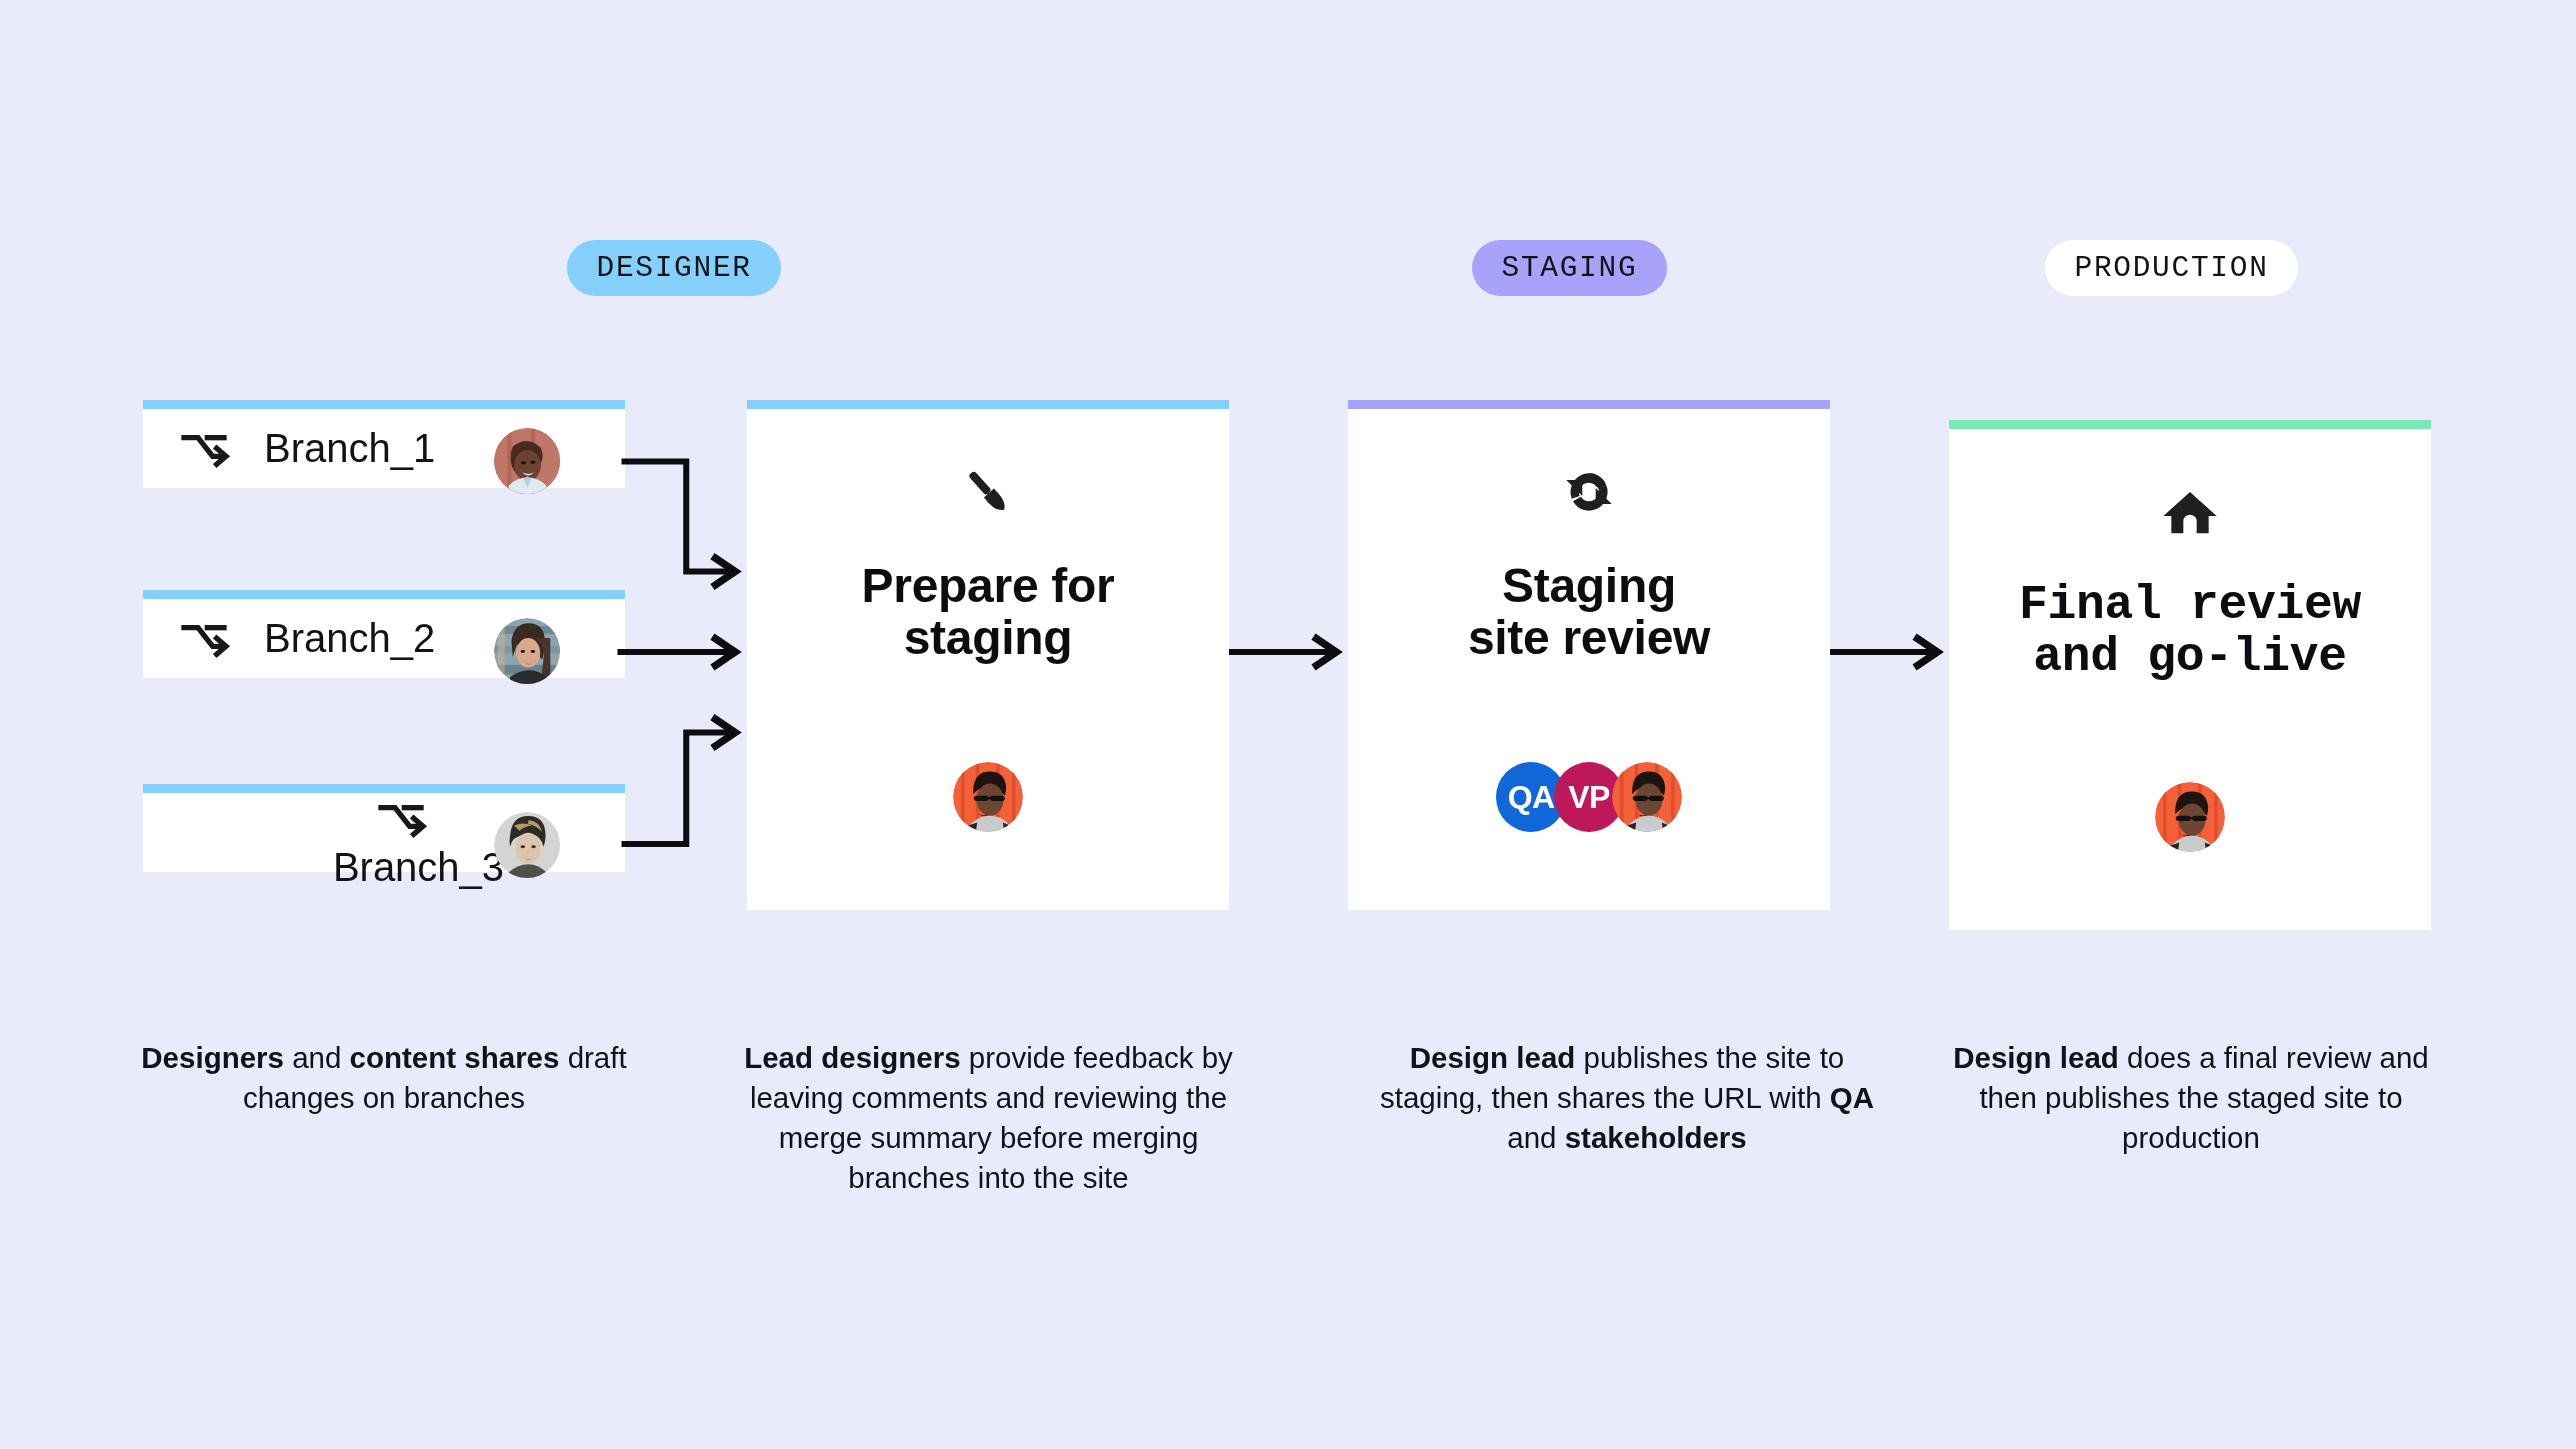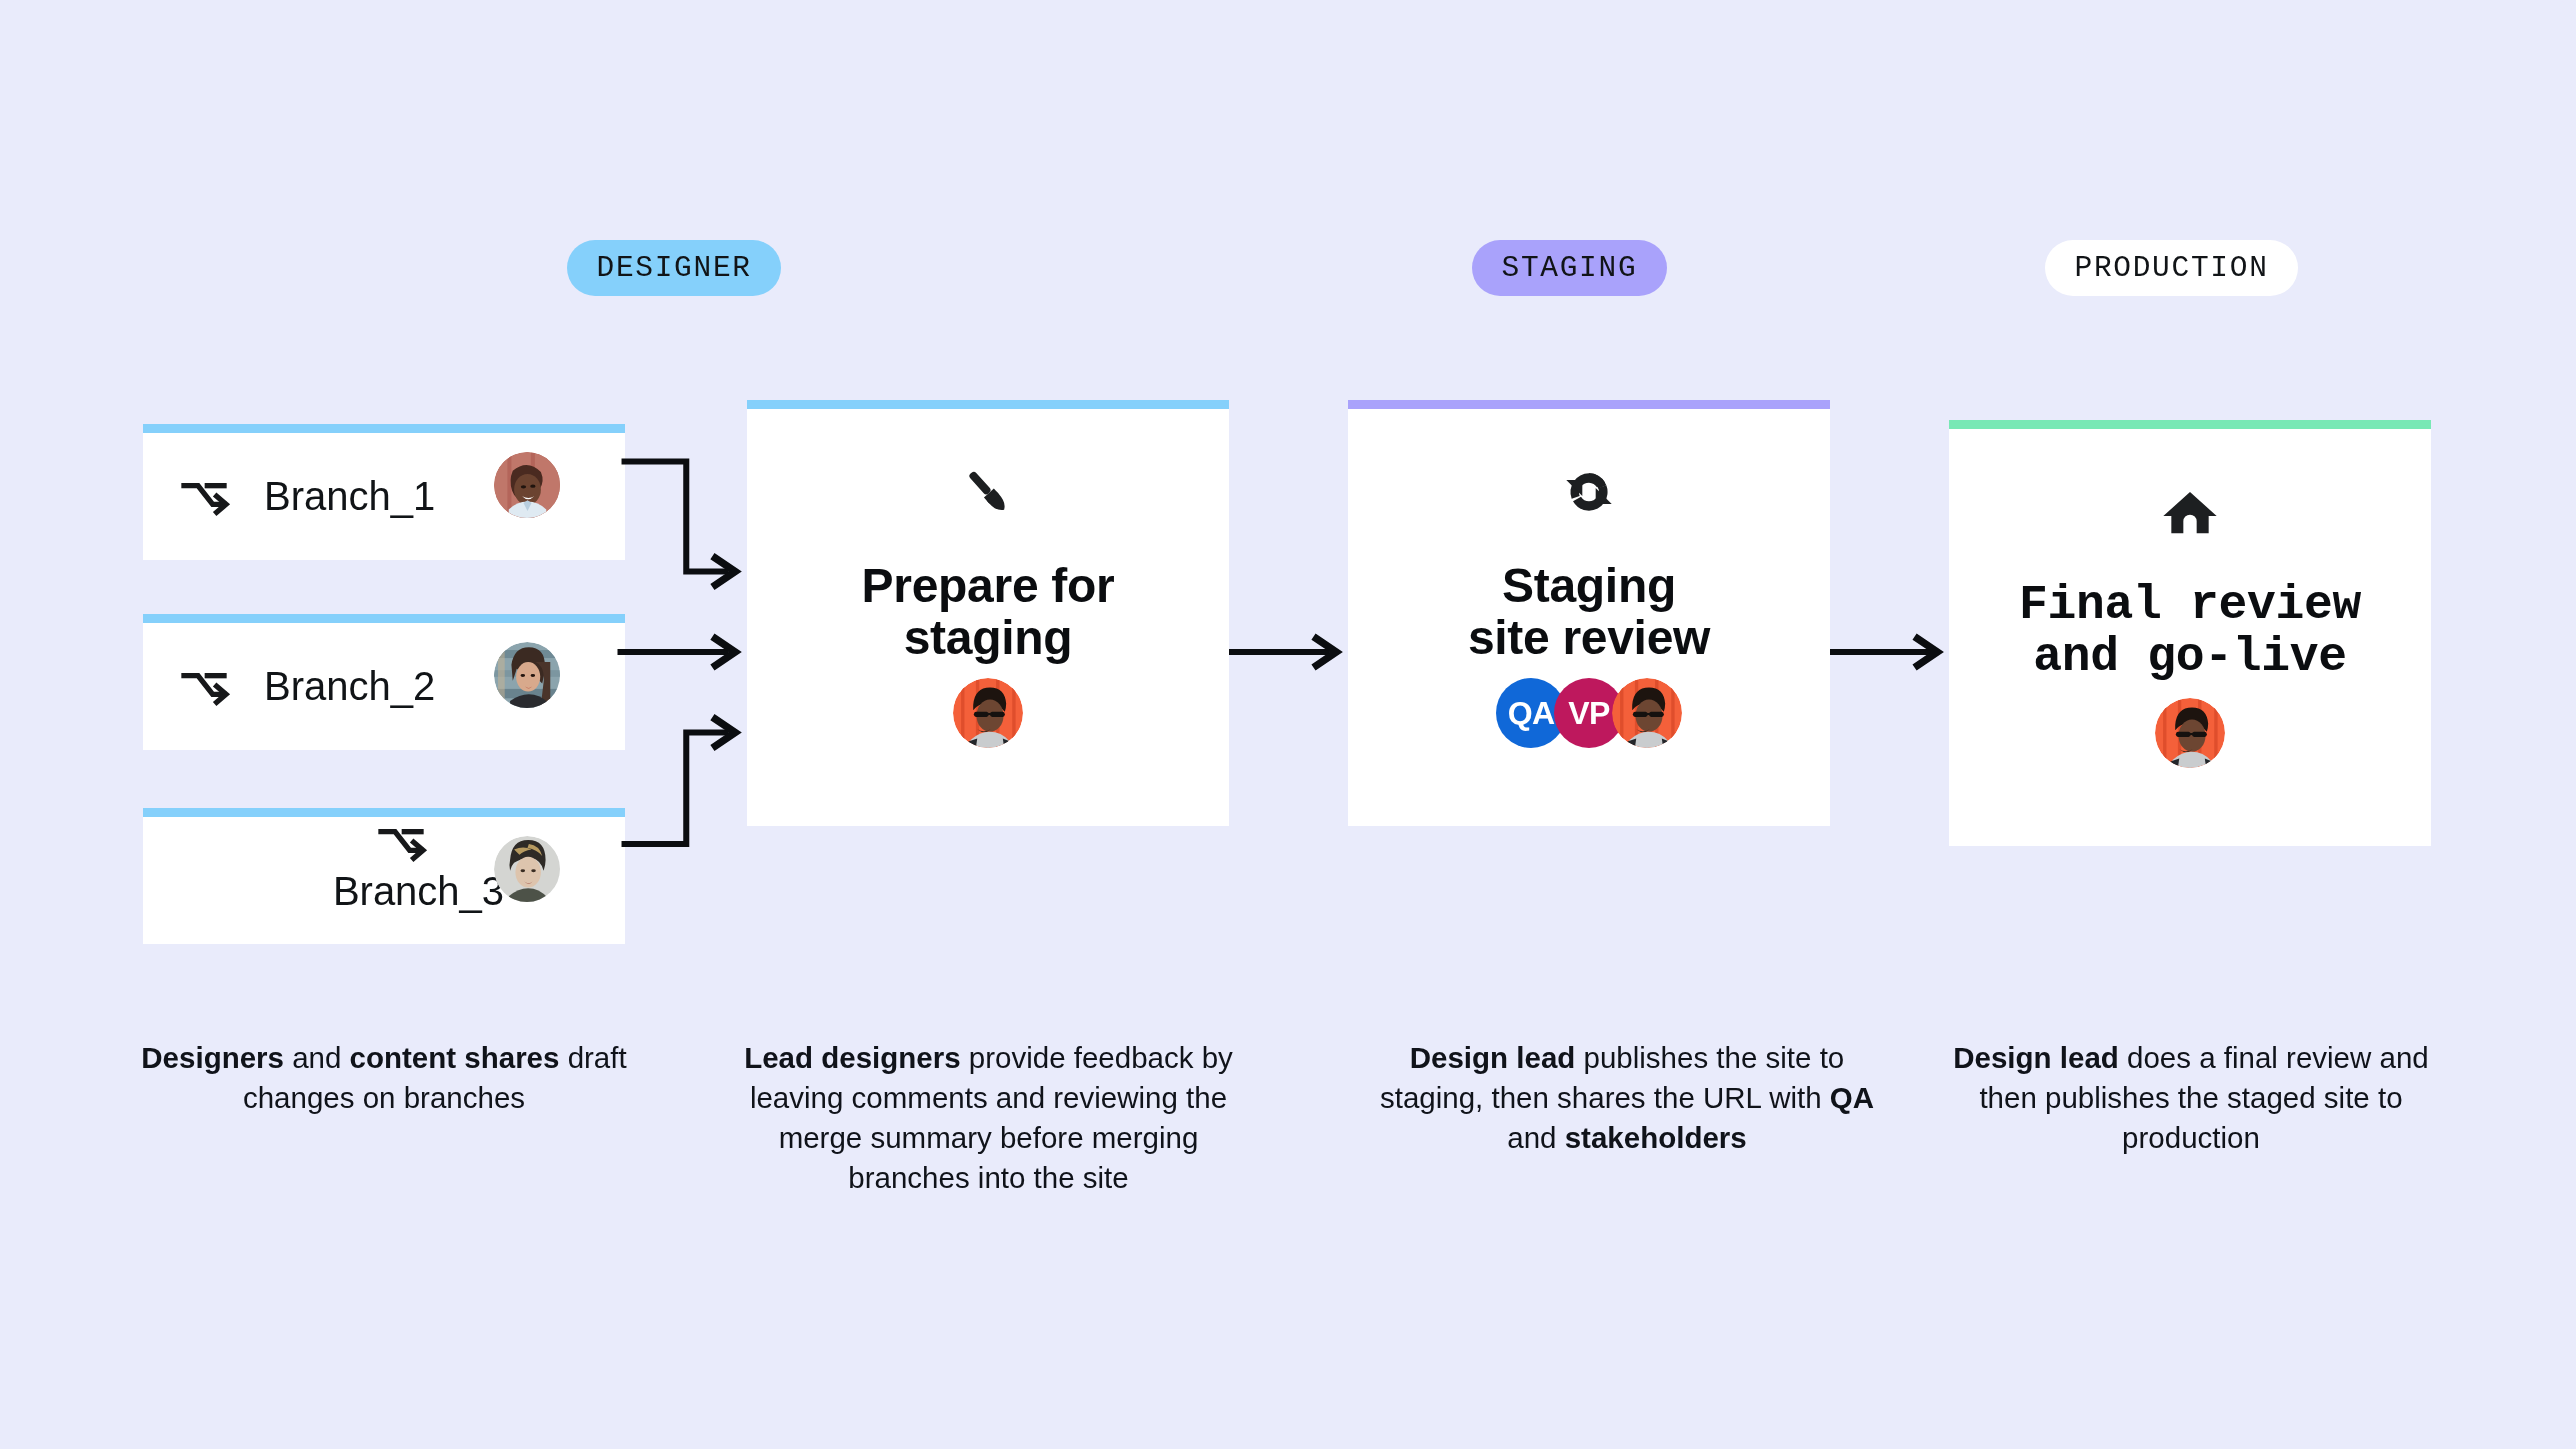--- a/index.html
+++ b/index.html
@@ -36,27 +36,26 @@
   }
   #badge-designer   { left: 567px;  top: 240px; background: #85d0fb; }
   #badge-staging    { left: 1472px; top: 240px; background: #a9a2fb; }
   #badge-production { left: 2045px; top: 240px; background: #78e8b5; }
 
   
   .branch-card {
     position: absolute;
     left: 143px;
     width: 482px;
-    height: 136px;
+    height: 88px;
     background: #ffffff;
     border-top: 9.4px solid #85d0fb;
     display: flex;
     align-items: center;
     padding-left: 37px;
-    margin-top: 24px;
   }
   #branch-card-0 { top: 400px; }
   #branch-card-1 { top: 590px; text-align: right; }
   #branch-card-2 { top: 784px; }
 
   .branch-icon { width: 52px; height: 52px; flex: 0 0 auto; }
   .branch-label {
     font-size: 40px;
     font-weight: 400;
     color: #111417;
@@ -70,21 +69,21 @@
     width: 66px;
     height: 66px;
     border-radius: 50%;
     overflow: hidden;
   }
 
   
   .step-card {
     position: absolute;
     width: 482px;
-    height: 426px;
+    height: 510px;
     background: #ffffff;
     border-top: 9.4px solid #85d0fb;
     display: flex;
     flex-direction: column;
     align-items: center;
   }
   #step-card-prepare    { left: 747px; top: 400px; border-top-color: #85d0fb; }
   #step-card-staging    { left: 1348px; top: 400px; border-top-color: #a9a2fb; }
   #step-card-production { left: 1949px; top: 420px; border-top-color: #78e8b5; font-family: Liberation Mono, monospace; }
 

